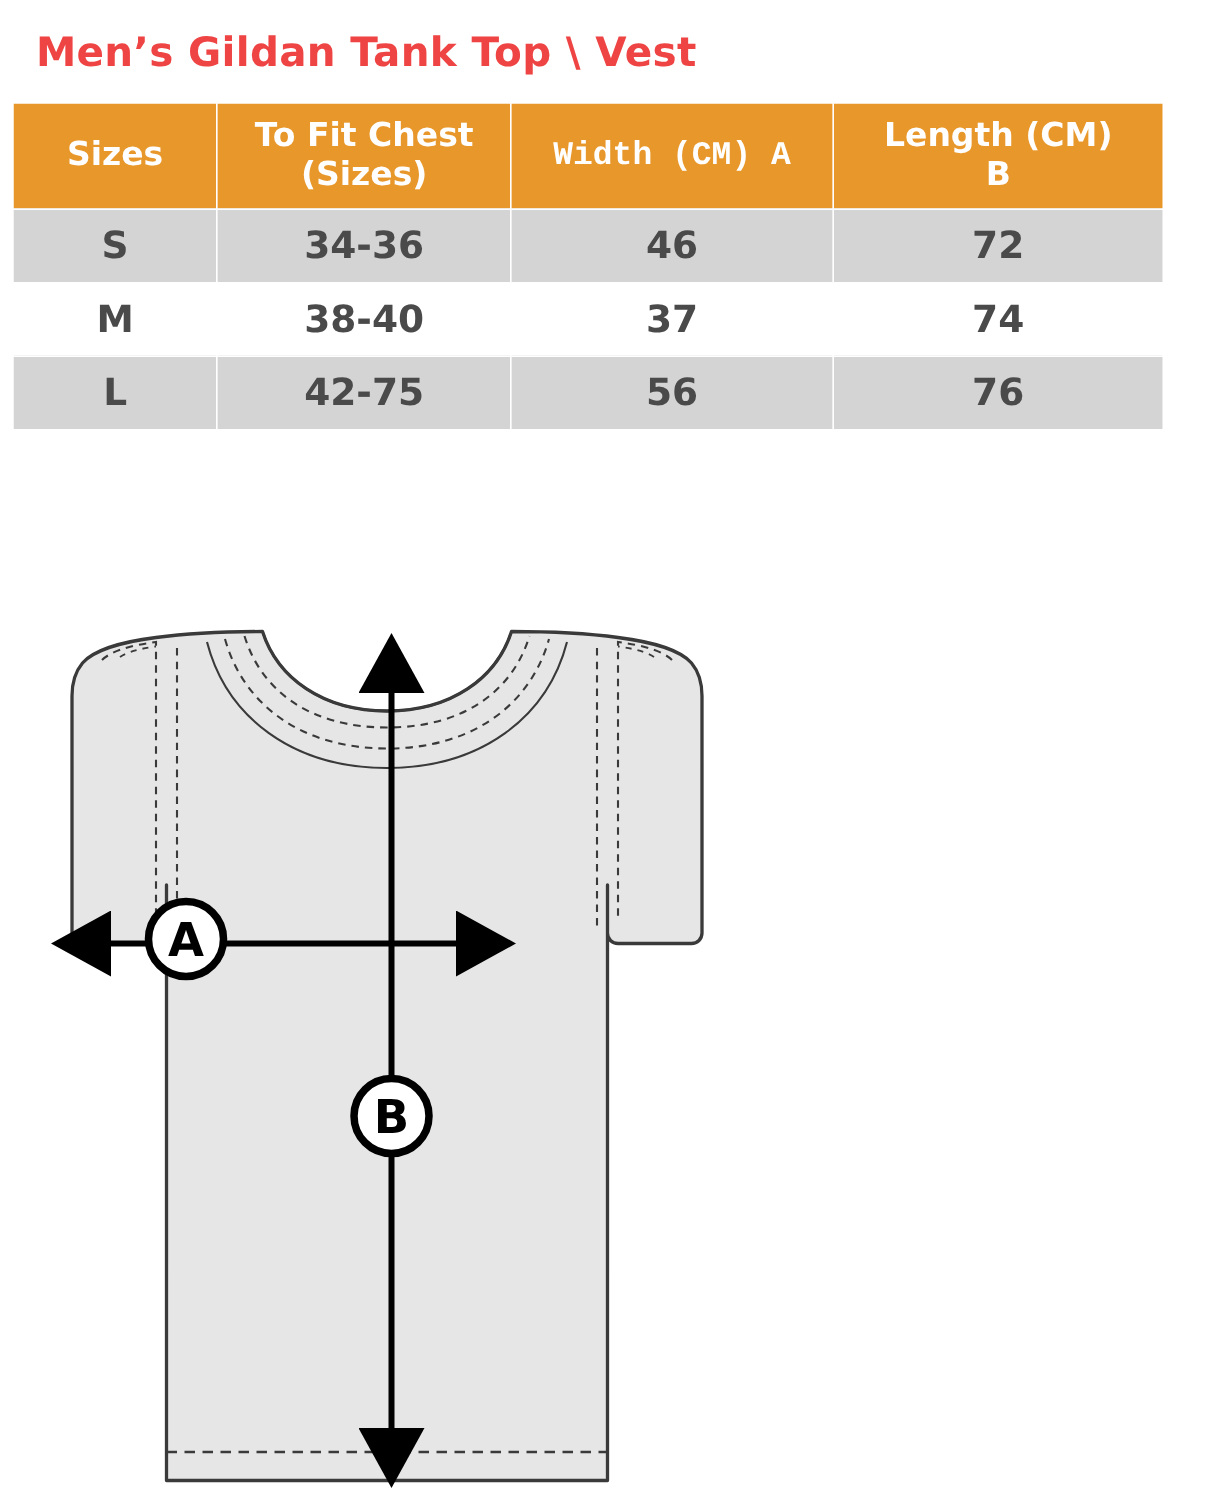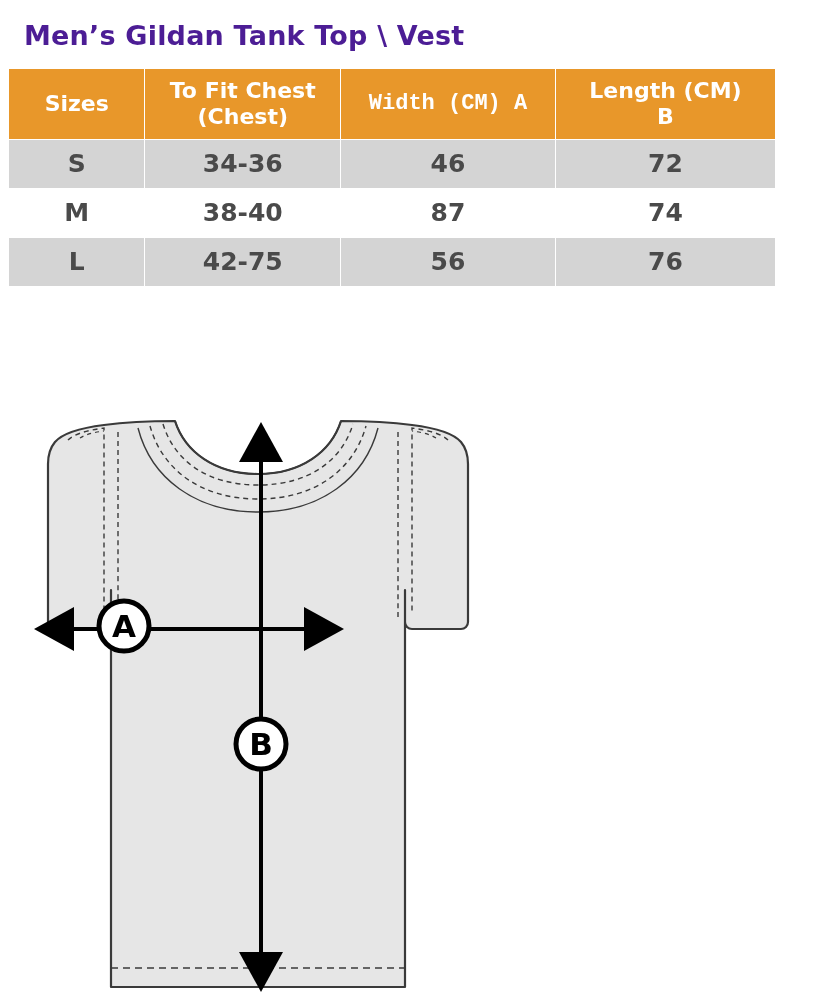--- a/index.html
+++ b/index.html
@@ -15,21 +15,21 @@
     font-family: "DejaVu Sans", sans-serif;
     color: #2b2b2b;
     overflow: hidden;
   }
   .page-title {
     position: absolute;
     left: 24px;
     top: 20px;
     font-size: 27px;
     font-weight: 700;
-    color: #4c1d95;
+    color: #ef4444;
     letter-spacing: 0.2px;
     white-space: nowrap;
   }
   .size-table {
     position: absolute;
     left: 8px;
     top: 68px;
     width: 768px;
     border-collapse: collapse;
     table-layout: fixed;
@@ -75,42 +75,42 @@
 <div class="page-title">Men’s Gildan Tank Top \ Vest</div>
 
 <table class="size-table">
   <thead>
     <tr>
       <th class="col-0">
         <span>Sizes</span>
       </th>
       <th class="col-1">
         <span>To Fit Chest</span><br>
-        <span>(Chest)</span>
+        <span>(Sizes)</span>
       </th>
       <th class="col-2">
         <span>Width (CM) A</span>
       </th>
       <th class="col-3">
         <span>Length  (CM)</span><br>
         <span>B</span>
       </th>
     </tr>
   </thead>
   <tbody>
     <tr>
       <td>S</td>
       <td>34-36</td>
       <td>46</td>
       <td>72</td>
     </tr>
     <tr>
       <td>M</td>
       <td>38-40</td>
-      <td>87</td>
+      <td>37</td>
       <td>74</td>
     </tr>
     <tr>
       <td>L</td>
       <td>42-75</td>
       <td>56</td>
       <td>76</td>
     </tr>
   </tbody>
 </table>

